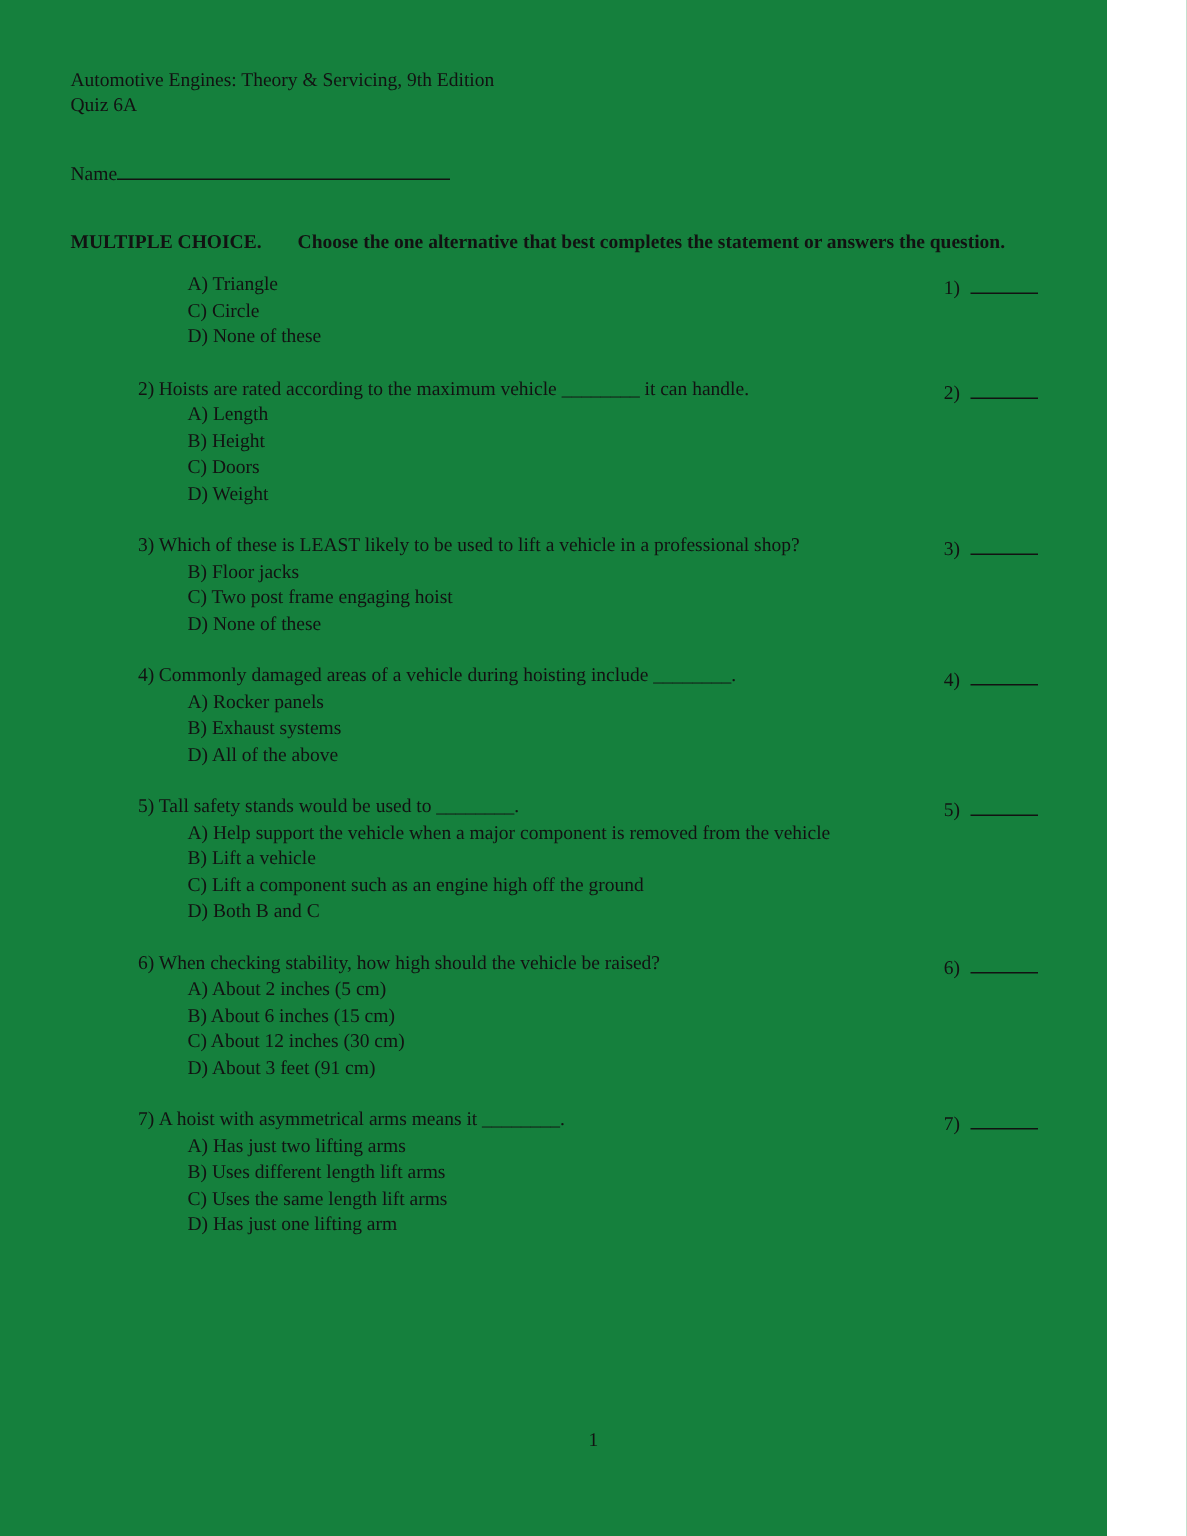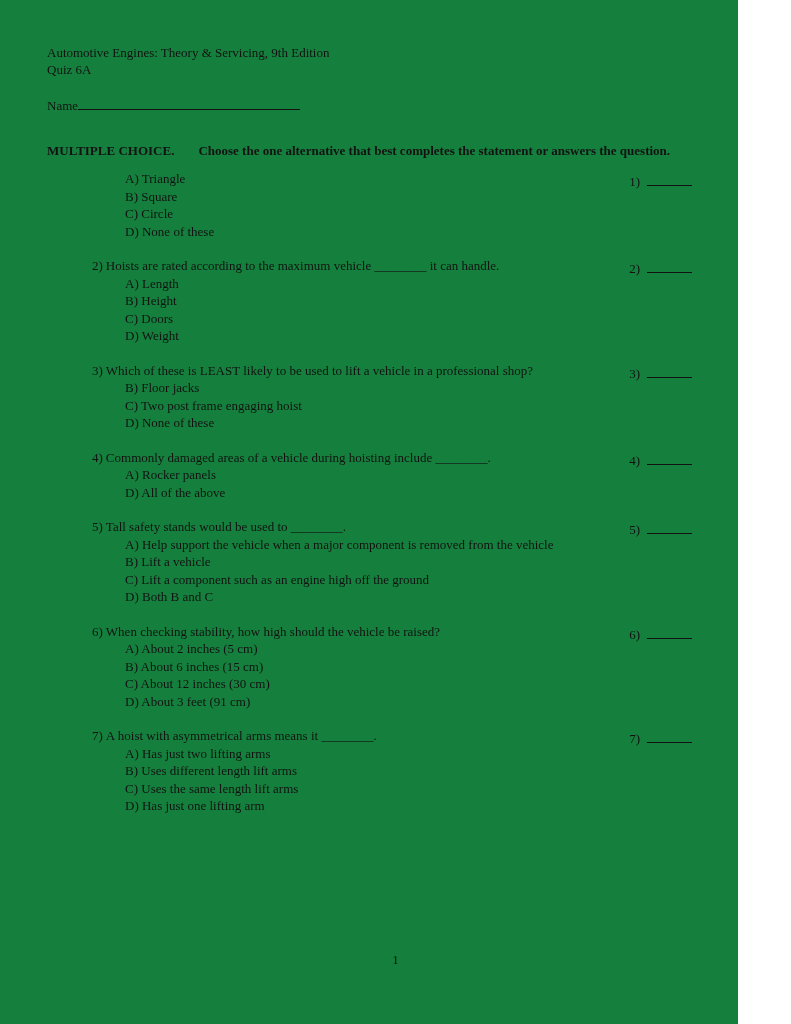--- a/index.html
+++ b/index.html
@@ -11,21 +11,21 @@
   }
   .page{
     position:relative;
     width:738px;height:1024px;
     box-sizing:border-box;
     padding:44px 46px 0 47px;
     background:#15803d;
     overflow:hidden;
   }
   .doc-title-line{line-height:17px;}
-  .name-row{margin-top:17px;line-height:17px;}
+  .name-row{margin-top:27px;line-height:17px;}
   .name-line{
     display:inline-block;width:222px;height:14px;
     border-bottom:1px solid #121212;
     vertical-align:baseline;
   }
   .mc-heading{margin-top:28px;line-height:18px;font-weight:bold;}
   .mc-instruction{margin-left:24px;}
   .questions{margin-top:10px;margin-left:45px;}
   .q-block{
     position:relative;
@@ -66,21 +66,20 @@
 
   <div class="mc-heading">
     <span>MULTIPLE CHOICE.</span><span class="mc-instruction">Choose the one alternative that best completes the statement or answers the question.</span>
   </div>
 
   <div class="questions">
 
     <div class="q-block">
       <div class="choices">
         <div>A) Triangle</div>
-        <div>B) Square</div>
         <div>C) Circle</div>
         <div>D) None of these</div>
       </div>
       <div class="q-answer">
         <span>1)</span><span class="answer-blank"></span>
       </div>
     </div>
 
     <div class="q-block">
       <div class="q-line">
@@ -110,20 +109,21 @@
         <span>3)</span><span class="answer-blank"></span>
       </div>
     </div>
 
     <div class="q-block">
       <div class="q-line">
         <span class="q-number">4)</span><span>Commonly damaged areas of a vehicle during hoisting include ________.</span>
       </div>
       <div class="choices">
         <div>A) Rocker panels</div>
+        <div>B) Exhaust systems</div>
         <div>D) All of the above</div>
       </div>
       <div class="q-answer">
         <span>4)</span><span class="answer-blank"></span>
       </div>
     </div>
 
     <div class="q-block">
       <div class="q-line">
         <span class="q-number">5)</span><span>Tall safety stands would be used to ________.</span>

